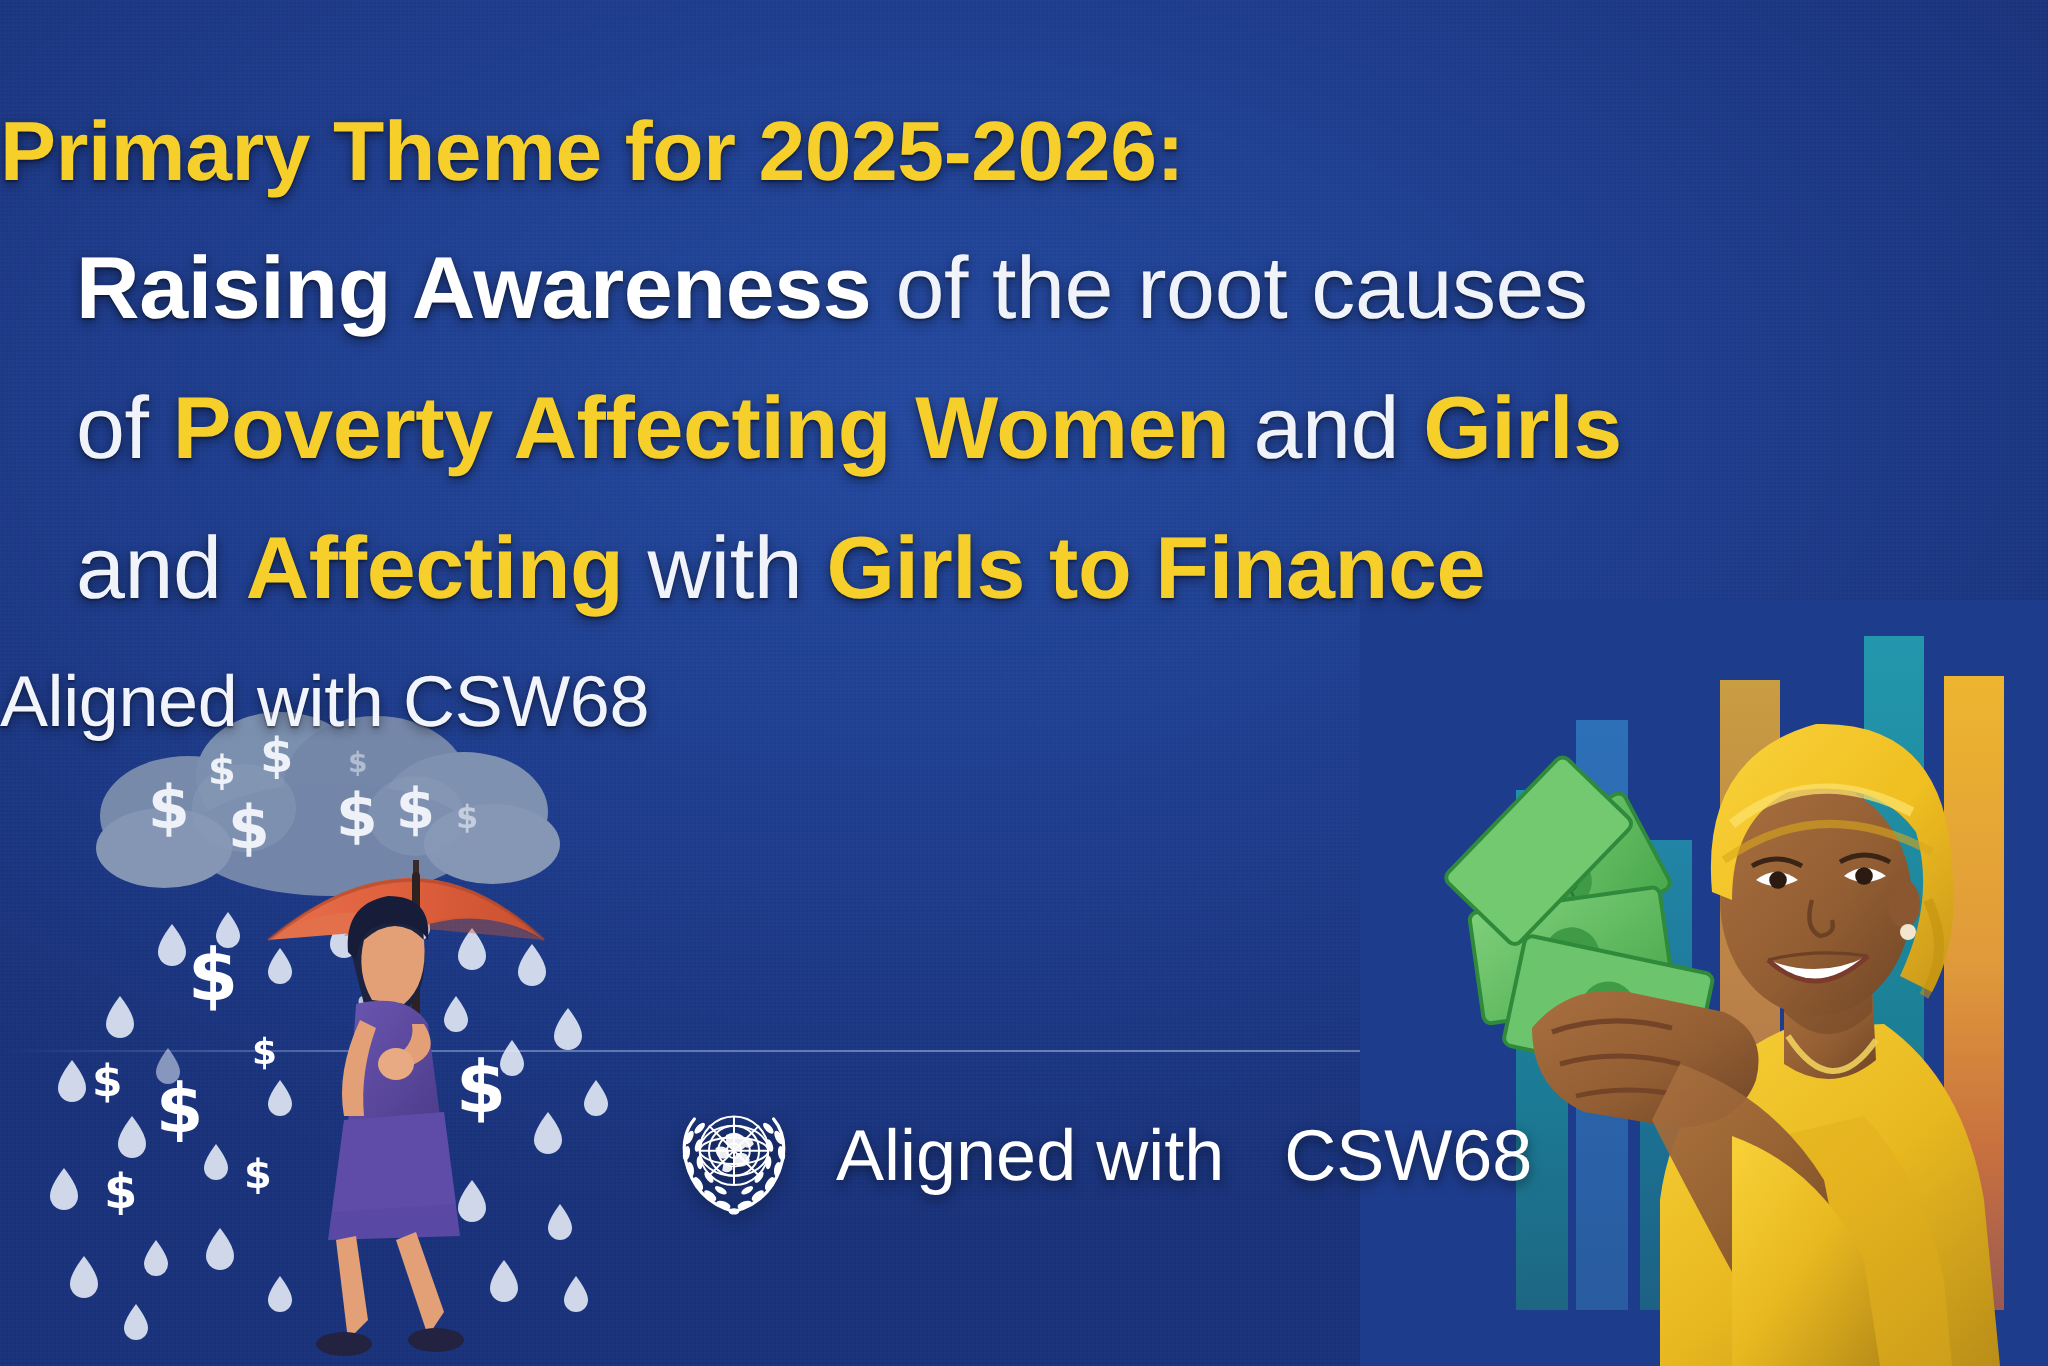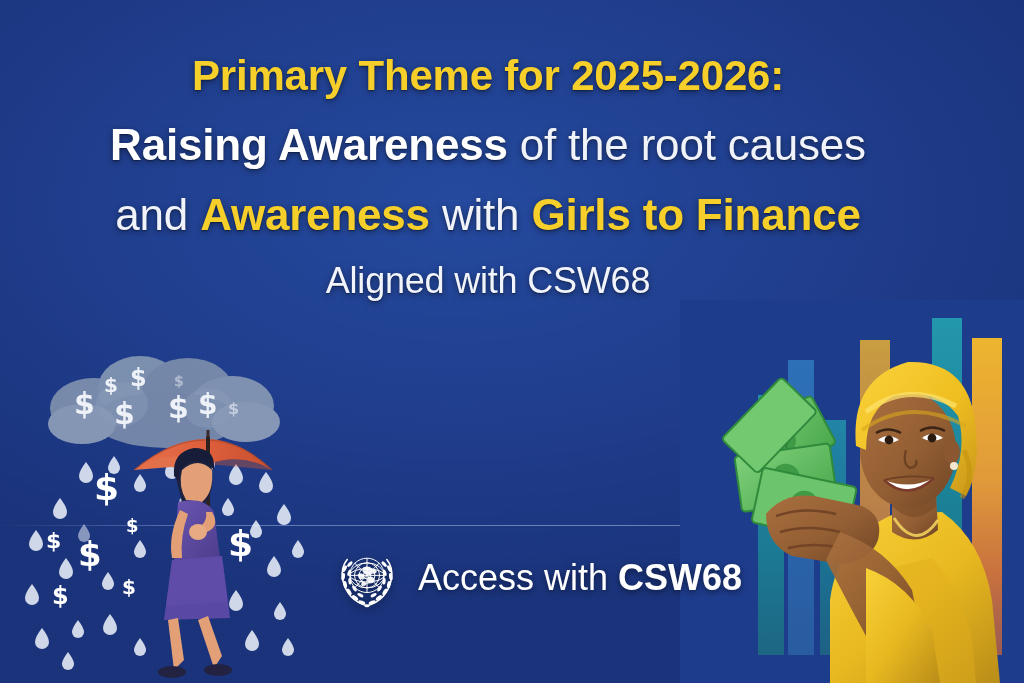--- a/index.html
+++ b/index.html
@@ -20,30 +20,30 @@
       repeating-linear-gradient(0deg, rgba(255,255,255,.035) 0 1px, rgba(0,0,0,.02) 1px 2px),
       repeating-linear-gradient(90deg, rgba(255,255,255,.025) 0 1px, rgba(0,0,0,.02) 1px 2px);
   }
   .hairline{
     position:absolute;left:0;width:100%;height:1px;
     background:linear-gradient(90deg, rgba(255,255,255,0) 0%, rgba(200,215,255,.38) 18%, rgba(210,222,255,.45) 60%, rgba(255,255,255,.10) 100%);
   }
 
   
   #headline{
-    position:absolute;left:12px;top:55px;width:952px;text-align:center;
+    position:absolute;left:0;top:55px;width:952px;
     z-index:40;
   }
   .line{
     display:block;white-space:nowrap;
     text-shadow:0 2px 6px rgba(0,0,0,.45), 0 1px 1px rgba(0,0,0,.35);
     letter-spacing:-.2px;
   }
   .l1{font-size:42px;font-weight:bold;color:#f6cf2a;line-height:1;margin-bottom:26px;}
-  .l2,.l3,.l4{font-size:44px;line-height:1;margin-bottom:26px;}
+  .l2,.l3,.l4{font-size:44px;line-height:1;margin-bottom:26px;padding-left:38px;}
   .l5{font-size:36px;line-height:1;color:#f2f4fb;font-weight:400;}
   .w{color:#f1f3fa;}
   .wb{color:#ffffff;font-weight:bold;}
   .y{color:#f6cf2a;font-weight:bold;}
   .reg{font-weight:400;}
 
   
   #rain-illus{position:absolute;left:22px;top:352px;width:300px;height:331px;z-index:20;}
 
   
@@ -51,21 +51,21 @@
 
   
   #badge-row{
     position:absolute;left:334px;top:545px;display:flex;align-items:center;gap:18px;z-index:45;
   }
   #un-emblem{width:66px;height:66px;flex:0 0 auto;filter:drop-shadow(0 2px 4px rgba(0,0,0,.4));}
   #badge-text{
     font-size:36px;color:#ffffff;white-space:nowrap;
     text-shadow:0 2px 6px rgba(0,0,0,.5);
   }
-  #badge-text .bold{font-weight:bold;}
+  #badge-text .bold{font-weight:normal;margin-left:20px;}
 </style>
 </head>
 <body>
 
 <div id="poster">
 
   <div id="grain"></div>
 
   <div id="photo">
     <svg viewBox="0 0 344 383" width="344" height="383" xmlns="http://www.w3.org/2000/svg">
@@ -306,21 +306,22 @@
         <ellipse cx="196" cy="318" rx="14" ry="6" fill="#232341"></ellipse>
       </g>
     </svg>
   </div>
 
   <div class="hairline" style="top:525px;"></div>
 
   <div id="headline">
     <span class="line l1">Primary Theme for 2025-2026:</span>
     <span class="line l2"><span class="wb">Raising Awareness</span><span class="w reg"> of the root causes</span></span>
-    <span class="line l4"><span class="w reg">and </span><span class="y">Awareness</span><span class="w reg"> with </span><span class="y">Girls to Finance</span></span>
+    <span class="line l3"><span class="w reg">of </span><span class="y">Poverty Affecting Women</span><span class="w reg"> and </span><span class="y">Girls</span></span>
+    <span class="line l4"><span class="w reg">and </span><span class="y">Affecting</span><span class="w reg"> with </span><span class="y">Girls to Finance</span></span>
     <span class="line l5">Aligned with CSW68</span>
   </div>
 
   <div id="badge-row">
     <div id="un-emblem">
       <svg viewBox="0 0 100 100" width="66" height="66" xmlns="http://www.w3.org/2000/svg">
         <g fill="none" stroke="#ffffff" stroke-width="1.5">
           <circle cx="50" cy="46" r="26"></circle>
           <circle cx="50" cy="46" r="19"></circle>
           <circle cx="50" cy="46" r="12"></circle>
@@ -368,16 +369,16 @@
           <ellipse cx="76" cy="29" rx="5.2" ry="2.4" transform="rotate(46 76 29)"></ellipse>
           <ellipse cx="77" cy="42" rx="5" ry="2.3" transform="rotate(70 77 42)"></ellipse>
           <ellipse cx="76" cy="55" rx="5" ry="2.3" transform="rotate(95 76 55)"></ellipse>
           <ellipse cx="69" cy="66" rx="5" ry="2.3" transform="rotate(125 69 66)"></ellipse>
           <ellipse cx="60" cy="76" rx="5" ry="2.3" transform="rotate(150 60 76)"></ellipse>
 
           <ellipse cx="50" cy="92" rx="4" ry="2.4"></ellipse>
         </g>
       </svg>
     </div>
-    <div id="badge-text"><span>Access with </span><span class="bold">CSW68</span></div>
+    <div id="badge-text"><span>Aligned with </span><span class="bold">CSW68</span></div>
   </div>
 
 </div>
 
 </body></html>

